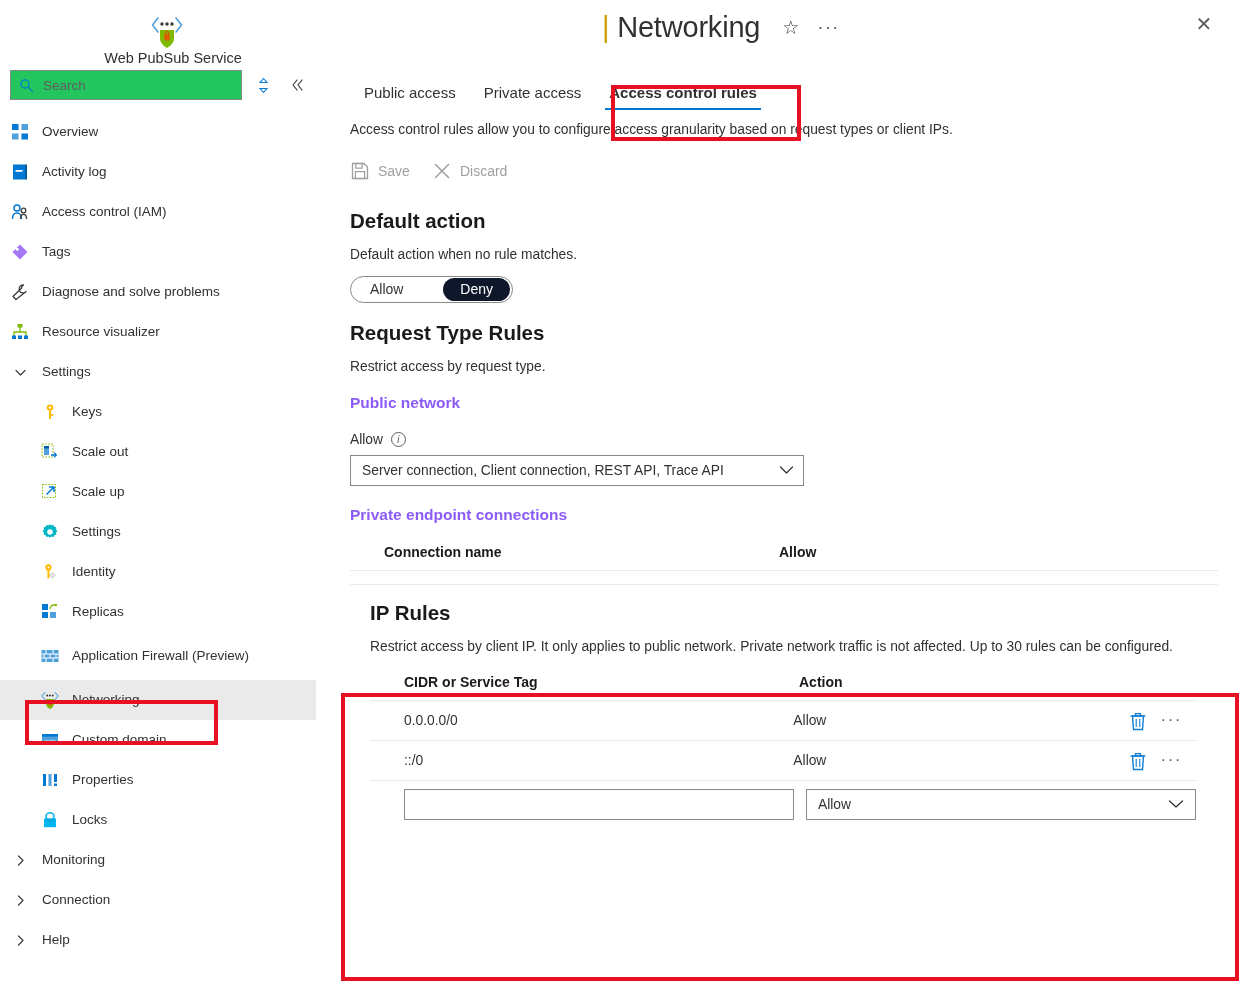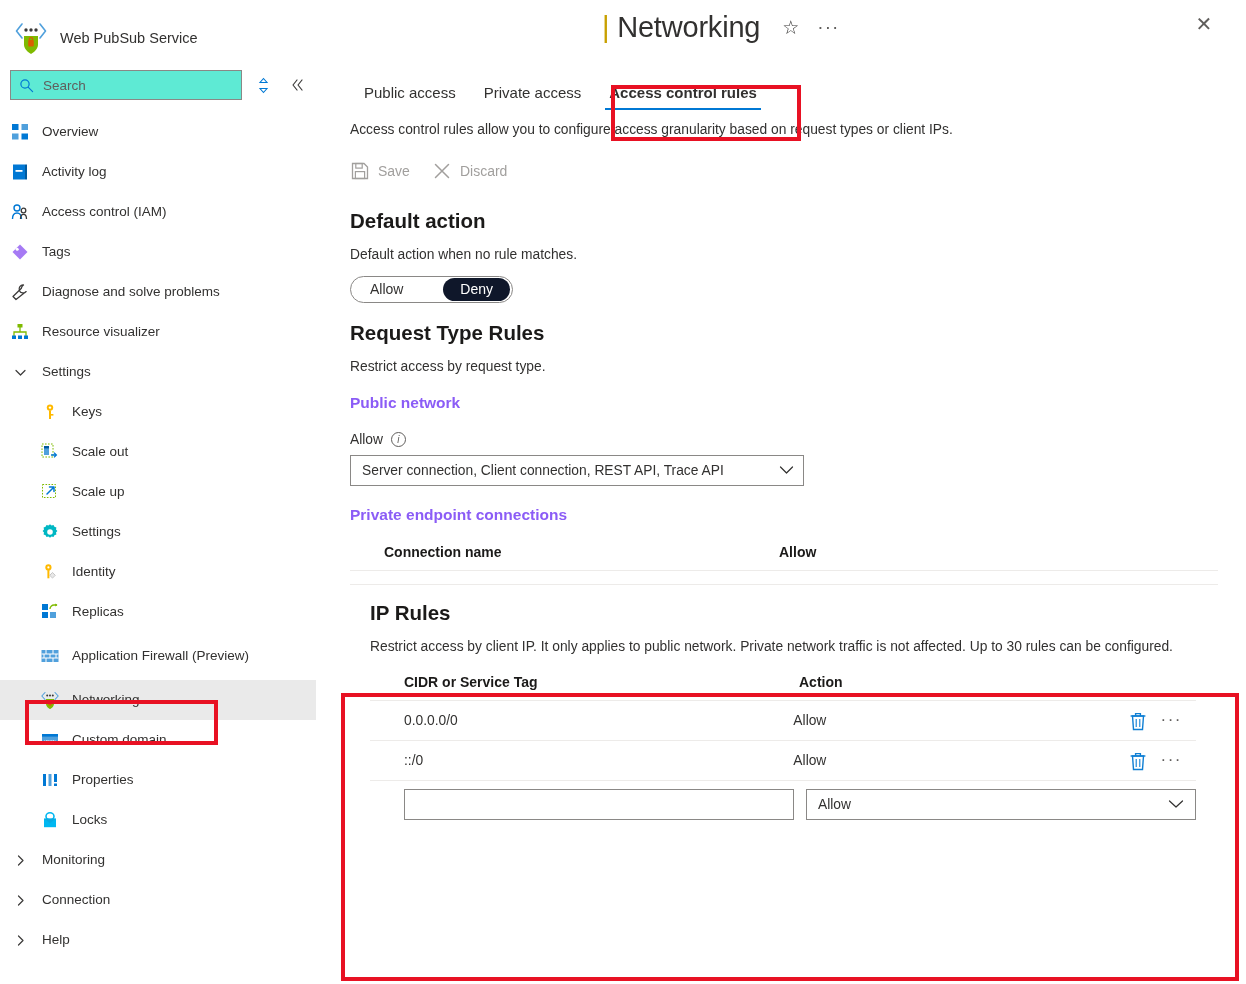--- a/index.html
+++ b/index.html
@@ -16,33 +16,34 @@
   
   #sidebar {
     position: absolute; left: 0; top: 0;
     width: 320px; height: 984px;
     background: #ffffff;
   }
   .res-header {
     display: flex; align-items: center;
     padding: 14px 0 0 14px;
     height: 62px;
+    flex-direction: column;
   }
   .res-icon { width: 34px; height: 36px; position: relative; flex: 0 0 auto; }
   .res-title {
     font-size: 14.5px; color: #323130; margin-left: 12px;
     white-space: nowrap;
   }
   .search-row {
     display: flex; align-items: center;
     padding: 0 0 0 10px; height: 34px; margin-top: 6px;
   }
   .search-box {
     width: 232px; height: 30px;
-    border: 1px solid #8a8886; background: #5eead4;
+    border: 1px solid #8a8886; background: #22c55e;
     display: flex; align-items: center; padding: 0 8px;
   }
   .search-box .mag { width: 15px; height: 15px; flex: 0 0 auto; margin-right: 7px; }
   .search-box input {
     border: 0; outline: 0; font-size: 13.5px; width: 100%;
     font-family: "Liberation Sans", sans-serif;
     color: #323130; background: transparent;
   }
   .search-box input::placeholder { color: #605e5c; }
   .side-tool { width: 26px; height: 26px; display:flex; align-items:center; justify-content:center; color:#0078d4; margin-left:8px; }

